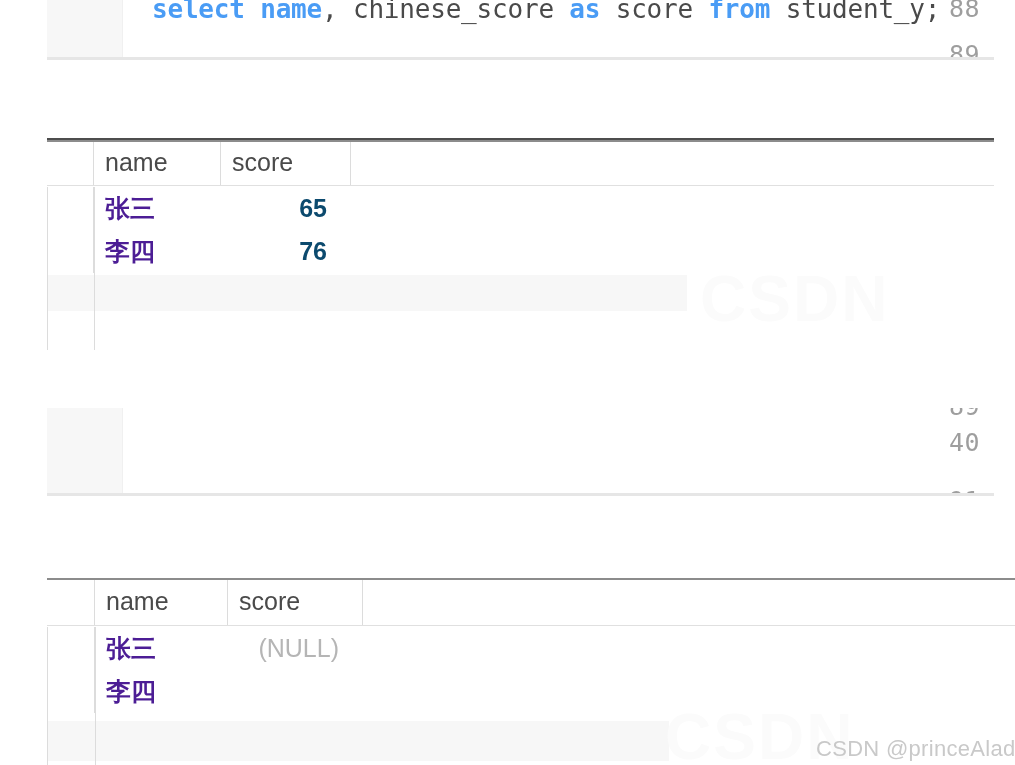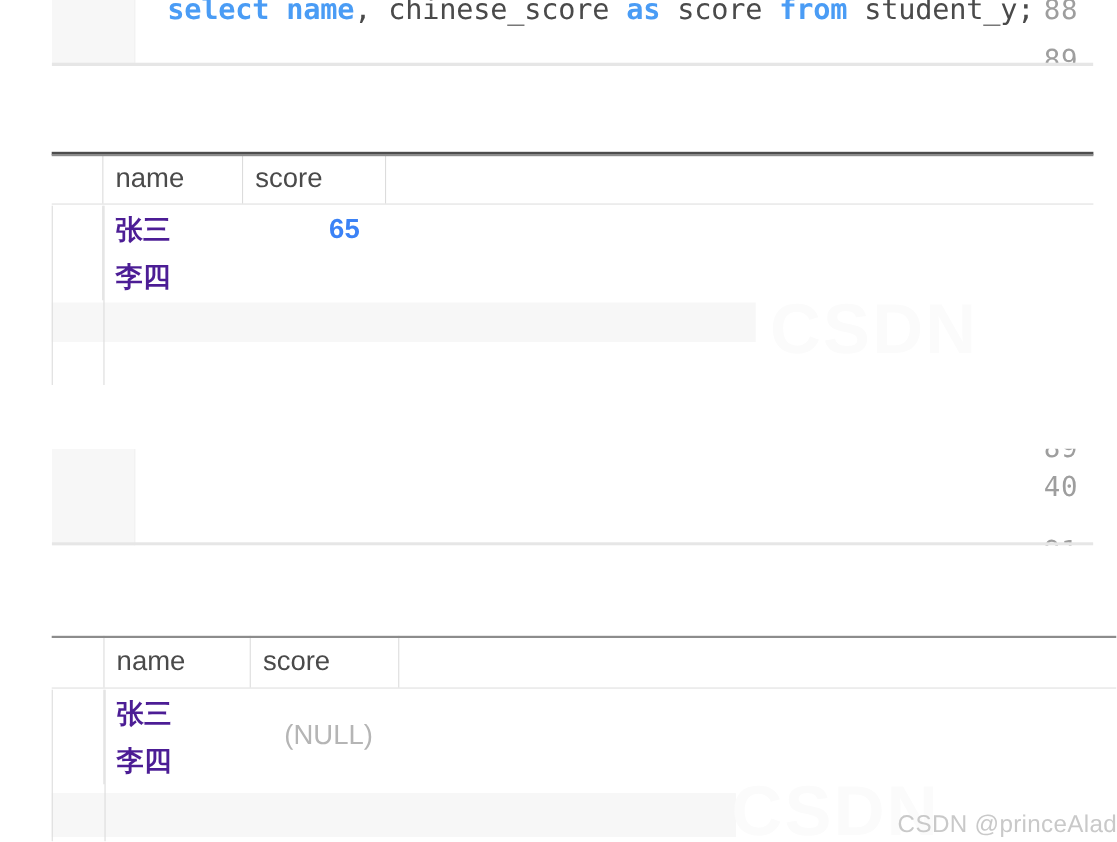--- a/index.html
+++ b/index.html
@@ -123,41 +123,40 @@
     left: 0;
     right: 0;
     display: flex;
   }
   .cell {
     box-sizing: border-box;
     height: 100%;
     display: flex;
     align-items: center;
     font-size: 25px;
-    color: #3b82f6;
+    color: #0c4a6e;
     overflow: hidden;
     white-space: nowrap;
   }
   .cell.rownum {
     border-right: 1px solid #dcdcdc;
   }
   .cell.name {
     padding-left: 11px;
     font-weight: bold;
     color: #4c1d95;
   }
   .cell.score {
     justify-content: flex-end;
     padding-right: 24px;
     font-weight: bold;
   }
   .cell.score.isnull {
     color: #b5b5b5;
     font-weight: normal;
-    margin-top: 20px;
   }
   .cell.filler { flex: 1; }
 
   .grid-striperow {
     position: absolute;
     background: #f7f7f7;
   }
   .grid-vline {
     position: absolute;
     width: 1px;
@@ -211,20 +210,21 @@
   <div class="grid-row" style="top:47px; height:43px;">
     <div class="cell rownum" style="width:47px;"></div>
     <div class="cell name" style="width:127px;">张三</div>
     <div class="cell score" style="width:130px;">65</div>
     <div class="cell filler"></div>
   </div>
 
   <div class="grid-row" style="top:90px; height:43px;">
     <div class="cell rownum" style="width:47px;"></div>
     <div class="cell name" style="width:127px;">李四</div>
+    <div class="cell score" style="width:130px;">76</div>
     <div class="cell filler"></div>
   </div>
 
   <div class="grid-striperow" style="left:0px; top:135px; width:640px; height:36px;"></div>
 
   <div class="grid-left-vline" style="left:0px; top:47px; height:163px;"></div>
   <div class="grid-vline" style="left:47px; top:47px; height:163px;"></div>
 
   <div class="grid-top-rule"></div>
 </div>

